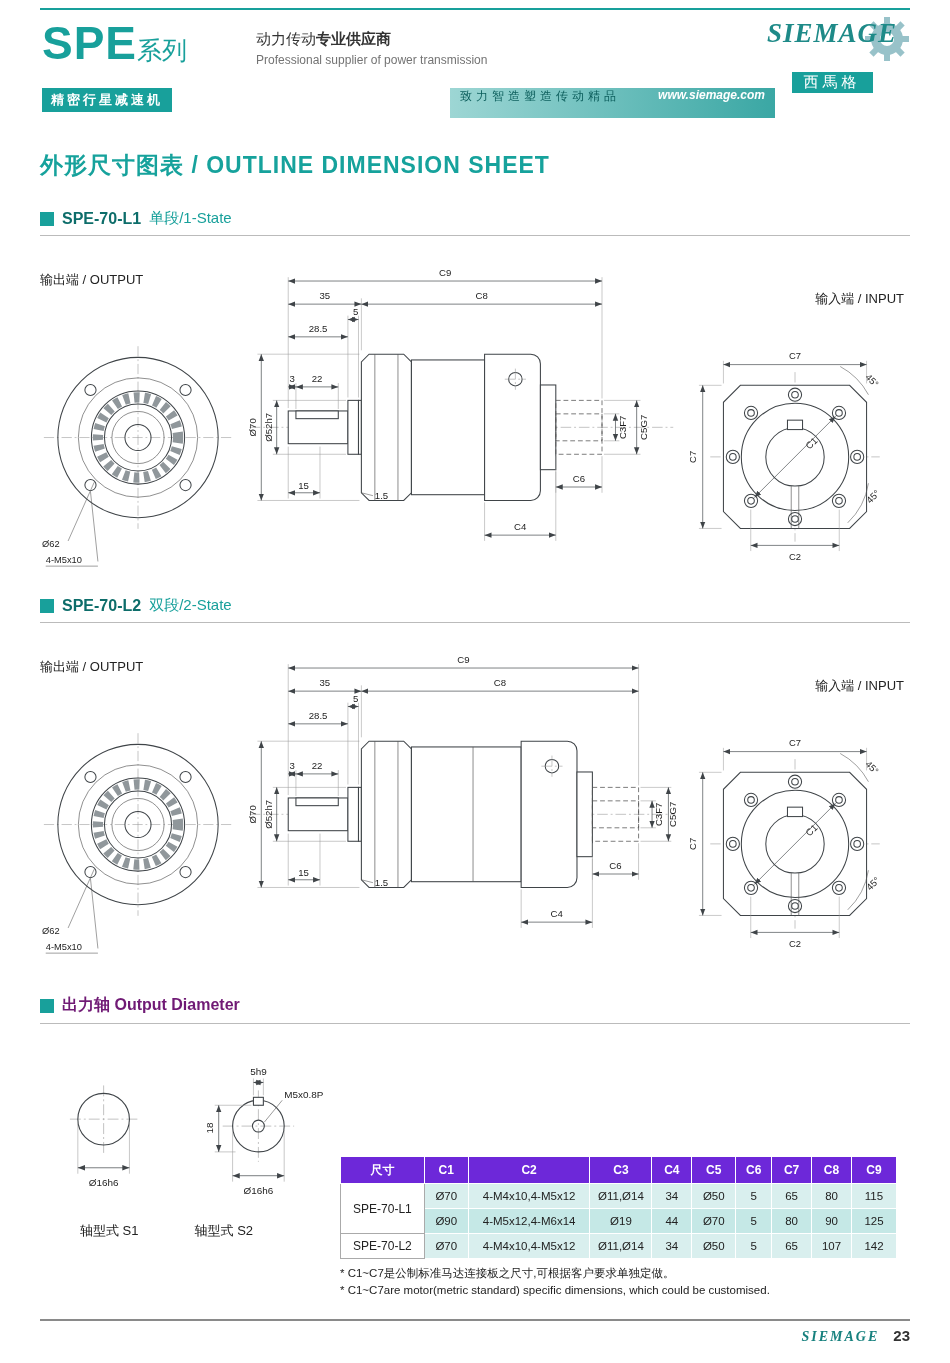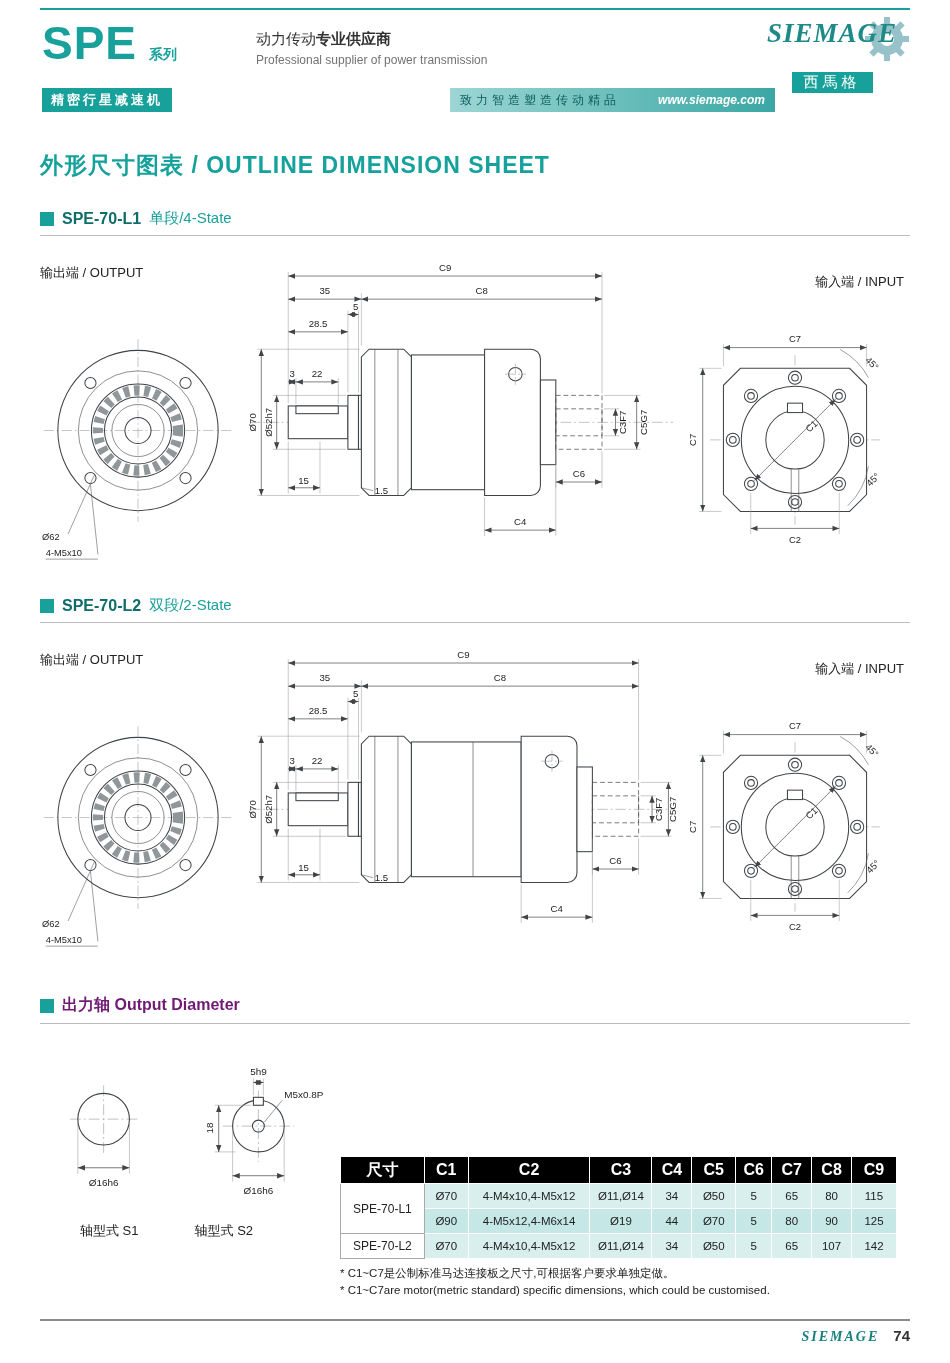--- a/index.html
+++ b/index.html
@@ -4,49 +4,49 @@
 <style>
   *{margin:0;padding:0;box-sizing:border-box}
   html,body{background:#fff}
   .page{position:relative;width:950px;height:1363px;margin:0 auto;background:#fff;
         font-family:"Liberation Sans",sans-serif;color:#222;overflow:hidden}
 
   
   .top-rule{position:absolute;left:40px;right:40px;top:8px;height:2px;background:#18a09b}
   .spe-title{position:absolute;left:42px;top:16px;color:#18a09b;white-space:nowrap}
   .spe-title .big{font-size:46px;font-weight:bold;letter-spacing:1px}
-  .spe-title .suf{font-size:14px;font-weight:bold;margin-left:12px}
+  .spe-title .suf{font-size:25px;font-weight:normal;margin-left:0}
   .badge{position:absolute;left:42px;top:88px;background:#18a09b;color:#fff;
          font-size:13px;font-weight:bold;letter-spacing:3px;padding:3px 9px}
   .tagline{position:absolute;left:256px;top:30px}
   .tagline .cn{font-size:15px;color:#333}
   .tagline .cn b{font-weight:bold}
   .tagline .en{font-size:12px;color:#737373;margin-top:4px}
-  .banner{position:absolute;left:450px;top:88px;width:325px;height:24px;
-          background:linear-gradient(90deg,#9dd6d4,#3aa7a4);display:flex;align-items:center;padding:0 10px}
+  .banner{position:absolute;left:450px;top:88px;width:325px;height:30px;
+          background:linear-gradient(90deg,#9dd6d4,#3aa7a4);display:flex;align-items:flex-start;padding:0 10px}
   .banner .cn{font-size:12px;color:#0d5f5d;letter-spacing:4px;white-space:nowrap}
   .banner .site{margin-left:auto;font-size:12px;font-style:italic;font-weight:bold;color:#fff;white-space:nowrap}
   .logo{position:absolute;right:38px;top:18px;width:160px;text-align:center}
   .logo .gear{position:absolute;right:-2px;top:-6px;opacity:.8}
   .logo-text{position:relative;font-family:"Liberation Serif",serif;font-style:italic;font-weight:bold;
              font-size:27px;color:#1e8a88;letter-spacing:1px}
   .logo-cn{position:relative;display:inline-block;background:#18a09b;color:#fff;font-size:15px;
            letter-spacing:4px;padding:1px 12px;margin-top:5px}
 
   
   .content{padding:0 40px}
   .title{margin-top:150px;font-size:23px;font-weight:bold;color:#16a29c;letter-spacing:1px}
   .sec-head{display:flex;align-items:center;margin-top:28px;padding-bottom:7px;border-bottom:1px solid #bbb}
   .sec-head.mt{margin-top:40px}
   .sq{width:14px;height:14px;background:#18a09b;margin-right:8px;flex:none}
   .sec-model{font-size:16px;font-weight:bold;color:#0d6d6a;margin-right:8px}
   .sec-sub{font-size:15px;color:#18a09b}
   .sec-title-teal{font-size:16px;font-weight:bold;color:#701a75}
 
-  .draw-row{display:flex;align-items:center;margin-top:10px;height:322px}
+  .draw-row{display:flex;align-items:flex-end;margin-top:10px;height:322px}
   .col-out{width:200px}
   .col-side{width:440px;margin-left:2px}
   .col-in{width:228px;margin-left:0}
   .dlabel{font-size:13px;color:#222;margin-top:10px;white-space:nowrap}
   .dlabel.right{text-align:right;padding-right:6px}
   .col-out svg{margin-top:46px;display:block}
   .col-in svg{margin-top:34px;display:block}
 
   
   .o{fill:#fff;stroke:#3f4448;stroke-width:1.1}
@@ -60,21 +60,21 @@
   .roll{fill:none;stroke:#90979b;stroke-width:11;stroke-dasharray:6 5}
   svg text{font-family:"Liberation Sans",sans-serif;font-size:10px;fill:#1d1d1d}
 
   
   .sec3-body{display:flex;margin-top:14px}
   .shaft-col{width:300px}
   .shaft-draws{display:flex;gap:26px;margin-top:26px;padding-left:16px}
   .shaft-labels{display:flex;gap:56px;padding-left:40px;margin-top:8px;font-size:13px}
   .table-col{flex:1}
   table{border-collapse:collapse;width:557px;margin-top:118px}
-  th{background:#000000;color:#fff;font-size:16px;font-weight:bold;border:1px solid #fff;height:27px}
+  th{background:#6d28d9;color:#fff;font-size:12px;font-weight:bold;border:1px solid #fff;height:27px}
   td{font-size:11.5px;text-align:center;border:1px solid #fff;height:25px;color:#222}
   tr.r0 td{background:#d9efee}
   tr.r1 td{background:#c5e8e6}
   tr.r2 td{background:#d9efee}
   td.model{background:#fff !important;border:1px solid #aaa;font-size:12px}
   .c-size{width:84px}.c-c1{width:44px}.c-c2{width:122px}.c-c3{width:62px}.c-c4{width:40px}
   .c-c5{width:44px}.c-c6{width:36px}.c-c7{width:40px}.c-c8{width:40px}.c-c9{width:45px}
   .notes{margin-top:6px;font-size:11.5px;line-height:1.5;color:#222}
 
   
@@ -202,21 +202,21 @@
     <div class="logo-cn">西馬格</div>
   </div>
 
   <div class="content">
 
     <div class="title">外形尺寸图表 / OUTLINE DIMENSION SHEET</div>
 
     <div class="sec-head">
       <span class="sq"></span>
       <span class="sec-model">SPE-70-L1</span>
-      <span class="sec-sub">单段/4-State</span>
+      <span class="sec-sub">单段/1-State</span>
     </div>
 
     <div class="draw-row">
       <div class="col-out">
         <div class="dlabel">输出端 / OUTPUT</div>
         <svg width="196" height="233" viewBox="0 0 210 250">
             <use href="#g-output"></use>
           </svg>
       </div>
       <div class="col-side">
@@ -495,16 +495,16 @@
         <div class="notes">
           <div>* C1~C7是公制标准马达连接板之尺寸,可根据客户要求单独定做。</div>
           <div>* C1~C7are motor(metric standard)  specific dimensions, which could be customised.</div>
         </div>
       </div>
     </div>
 
   </div>
 
   <div class="footer">
-    <span class="brand">SIEMAGE</span><span class="pg">74</span>
+    <span class="brand">SIEMAGE</span><span class="pg">23</span>
   </div>
 
 </div>
 
 </body></html>

